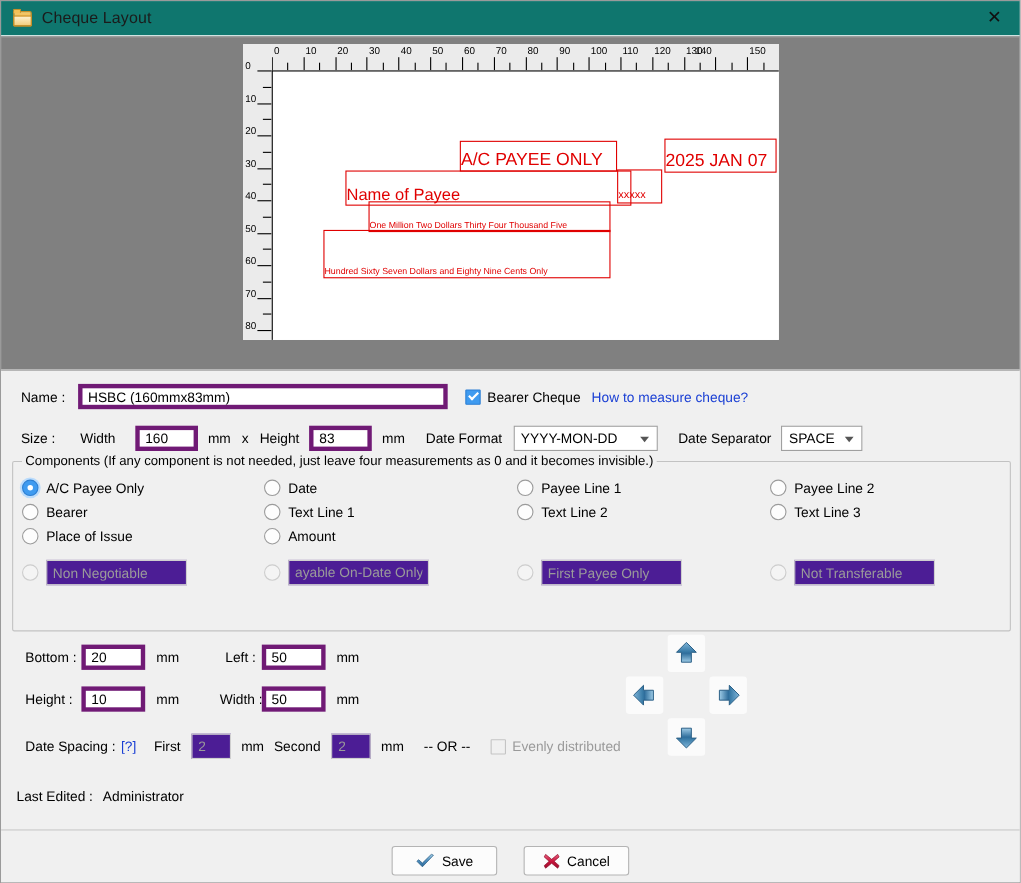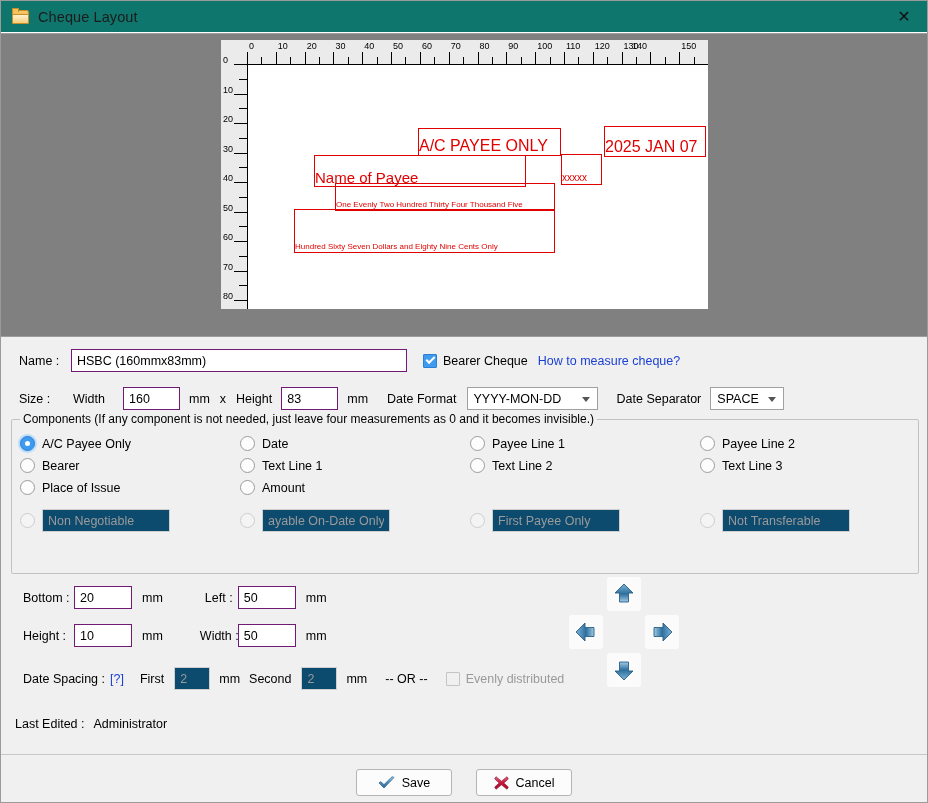--- a/index.html
+++ b/index.html
@@ -164,28 +164,28 @@
     color: #000;
   }
   .row { position: absolute; display: flex; align-items: center; }
   .lab { color: #000; font-size: 12.5px; white-space: nowrap; }
 
   input.tf {
     font-family: "Liberation Sans", sans-serif;
     font-size: 12.5px;
     color: #000;
     background: #ffffff;
-    border: 1px solid #701a75;
+    border: 4px solid #701a75;
     box-sizing: border-box;
     height: 23px;
     padding: 0 5px;
     outline: none;
   }
   input.tf.dis {
-    background: #0c4a6e;
+    background: #4c1d95;
     color: #9a9a9a;
     border: 1px solid #cfcfcf;
   }
 
   .sel {
     position: relative;
     height: 23px;
     background: #ffffff;
     border: 1px solid #a0a0a0;
     box-sizing: border-box;
@@ -409,28 +409,28 @@
           <div class="tick major" style="top: 260.145px;"></div>
           <div class="lbl" style="top: 251.145px;">80</div>
         </div>
       <div class="canvas" id="canvas">
           <div class="comp-box" style="left: 170px; top: 63px; width: 143px; height: 28px; border-color: rgb(224, 0, 0); color: rgb(224, 0, 0);">
             <span style="font-size: 16px;">A/C PAYEE ONLY</span>
           </div>
           <div class="comp-box" style="left: 356px; top: 61px; width: 102px; height: 31px; border-color: rgb(224, 0, 0); color: rgb(224, 0, 0);">
             <span style="font-size: 16px;">2025 JAN 07</span>
           </div>
-          <div class="comp-box" style="left: 66px; top: 90px; width: 212px; height: 32px; border-color: rgb(224, 0, 0); color: rgb(224, 0, 0);">
+          <div class="comp-box" style="left: 66px; top: 90px; width: 260px; height: 32px; border-color: rgb(224, 0, 0); color: rgb(224, 0, 0);">
             <span style="font-size: 15px;">Name of Payee</span>
           </div>
           <div class="comp-box" style="left: 313px; top: 89px; width: 41px; height: 31px; border-color: rgb(224, 0, 0); color: rgb(224, 0, 0);">
             <span style="font-size: 10px;">xxxxx</span>
           </div>
           <div class="comp-box" style="left: 87px; top: 118px; width: 220px; height: 28px; border-color: rgb(224, 0, 0); color: rgb(224, 0, 0);">
-            <span style="font-size: 8px;">One Evenly Two Hundred Thirty Four Thousand Five</span>
+            <span style="font-size: 8px;">One Million Two Dollars Thirty Four Thousand Five</span>
           </div>
           <div class="comp-box" style="left: 46px; top: 144px; width: 261px; height: 44px; border-color: rgb(224, 0, 0); color: rgb(224, 0, 0);">
             <span style="font-size: 8px;">Hundred Sixty Seven Dollars and Eighty Nine Cents Only</span>
           </div>
         </div>
     </div>
   </div>
 
   <div class="form">
 

